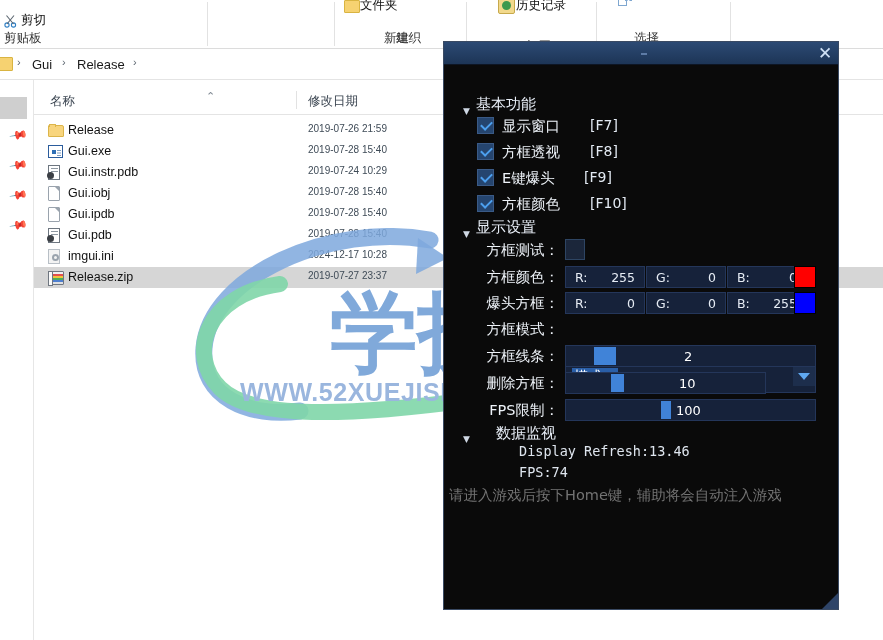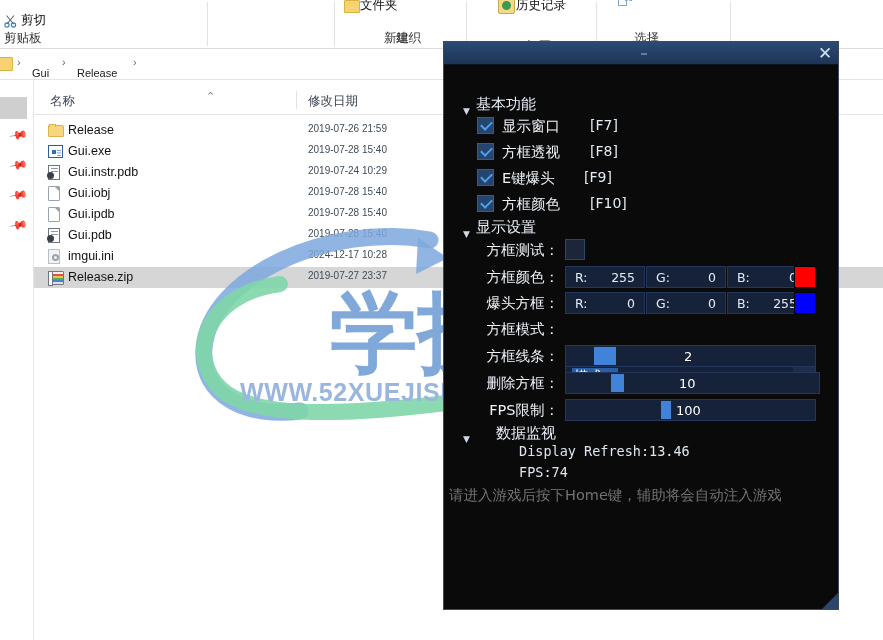--- a/index.html
+++ b/index.html
@@ -29,21 +29,21 @@
   .ico-hist:after{content:"";position:absolute;left:3px;top:2px;width:9px;height:9px;
         border-radius:50%;background:#3d9a4e;}
   .ico-sel{position:absolute;width:14px;height:12px;}
   .ico-sel i{position:absolute;display:block;border:1px solid #7fa7d0;background:#fff;}
 
   
   .crumbbar{position:absolute;left:0;top:49px;width:883px;height:30px;background:#fff;
         border-bottom:1px solid #e4e4e4;}
   .crumb-folder{position:absolute;left:-4px;top:8px;width:15px;height:12px;background:#f6d271;
         border:1px solid #d9b441;border-radius:1px;}
-  .crumb{position:absolute;top:18px;font-size:11px;color:#1a1a1a;text-align:center;}
+  .crumb{position:absolute;top:8px;font-size:13px;color:#1a1a1a;text-align:center;}
   .crumb-sep{position:absolute;top:7px;font-size:11px;color:#5c6670;}
 
   
   .navpane{position:absolute;left:0;top:80px;width:33px;height:560px;background:#fff;
         border-right:1px solid #e6e6e6;}
   .nav-selband{position:absolute;left:0;top:17px;width:27px;height:22px;background:#cfcfcf;}
   .pin{position:absolute;width:13px;height:13px;color:#8e8e8e;font-size:12px;
        transform:rotate(35deg);}
 
   
@@ -362,21 +362,21 @@
       <span class="cbtn"></span>
     </span>
 
     <span class="ig-rowlabel" style="left:15px;top:283px;width:100px;">方框线条：</span>
     <span class="ig-slider" style="left:121px;top:281px;width:251px;">
       <span class="grab" style="left:28px;width:22px;"></span>
       <span class="sv" style="left:118px;">2</span>
     </span>
 
     <span class="ig-rowlabel" style="left:15px;top:310px;width:100px;">删除方框：</span>
-    <span class="ig-slider" style="left:121px;top:308px;width:255px;">
+    <span class="ig-slider" style="left:121px;top:308px;width:201px;">
       <span class="grab" style="left:45px;width:13px;"></span>
       <span class="sv" style="left:113px;">10</span>
     </span>
 
     <span class="ig-rowlabel" style="left:15px;top:337px;width:100px;">FPS限制：</span>
     <span class="ig-slider" style="left:121px;top:335px;width:251px;">
       <span class="grab" style="left:95px;width:10px;"></span>
       <span class="sv" style="left:110px;">100</span>
     </span>
 

